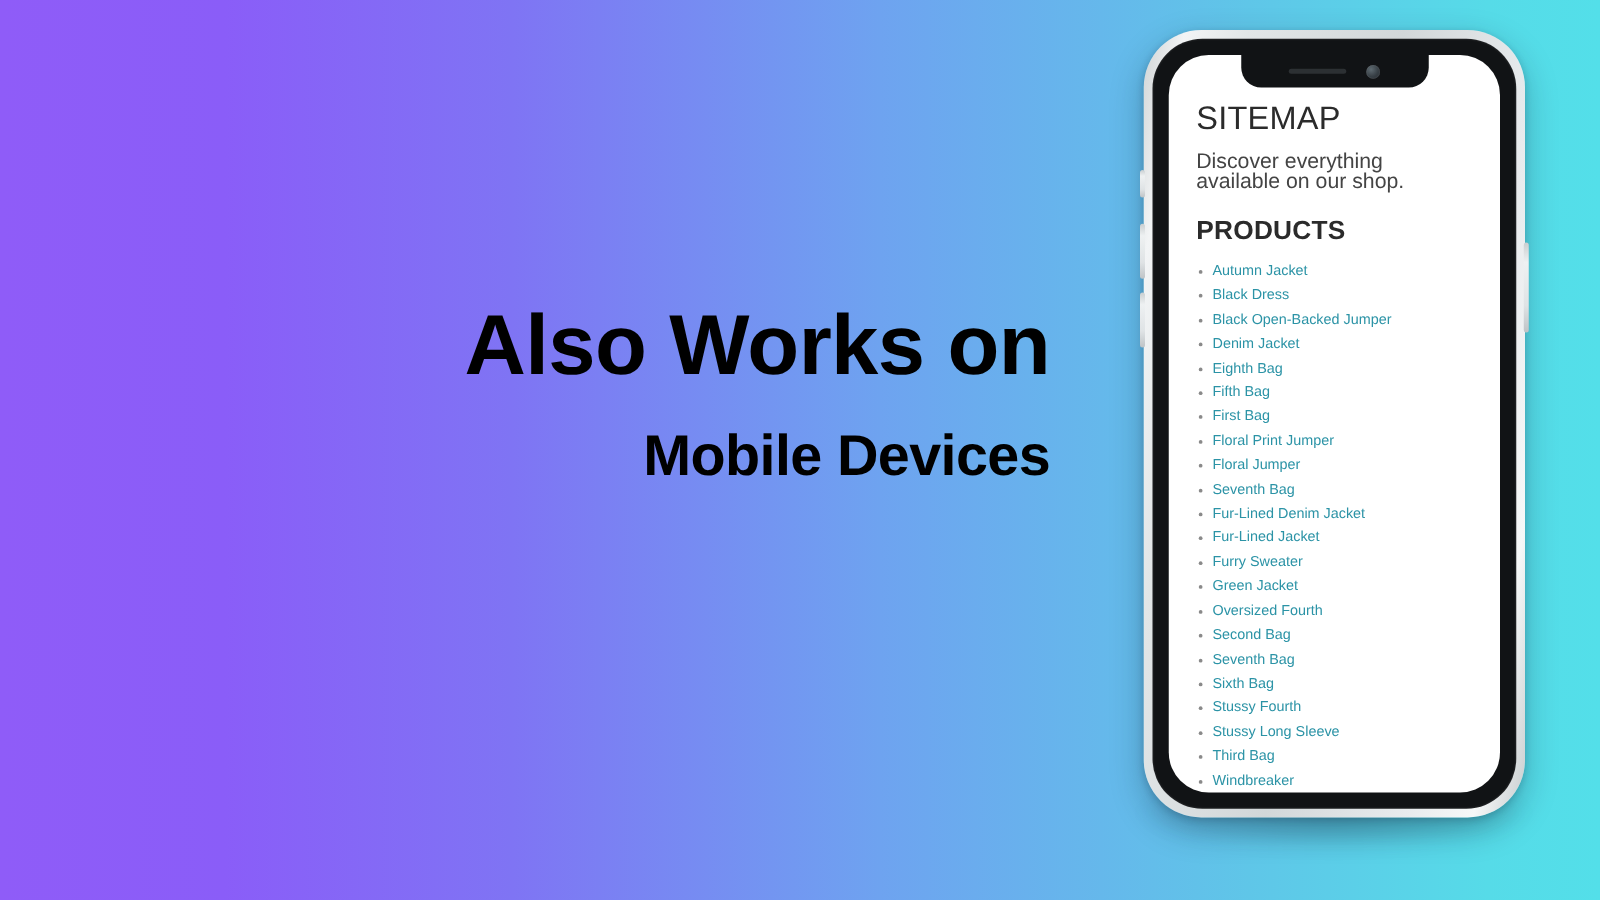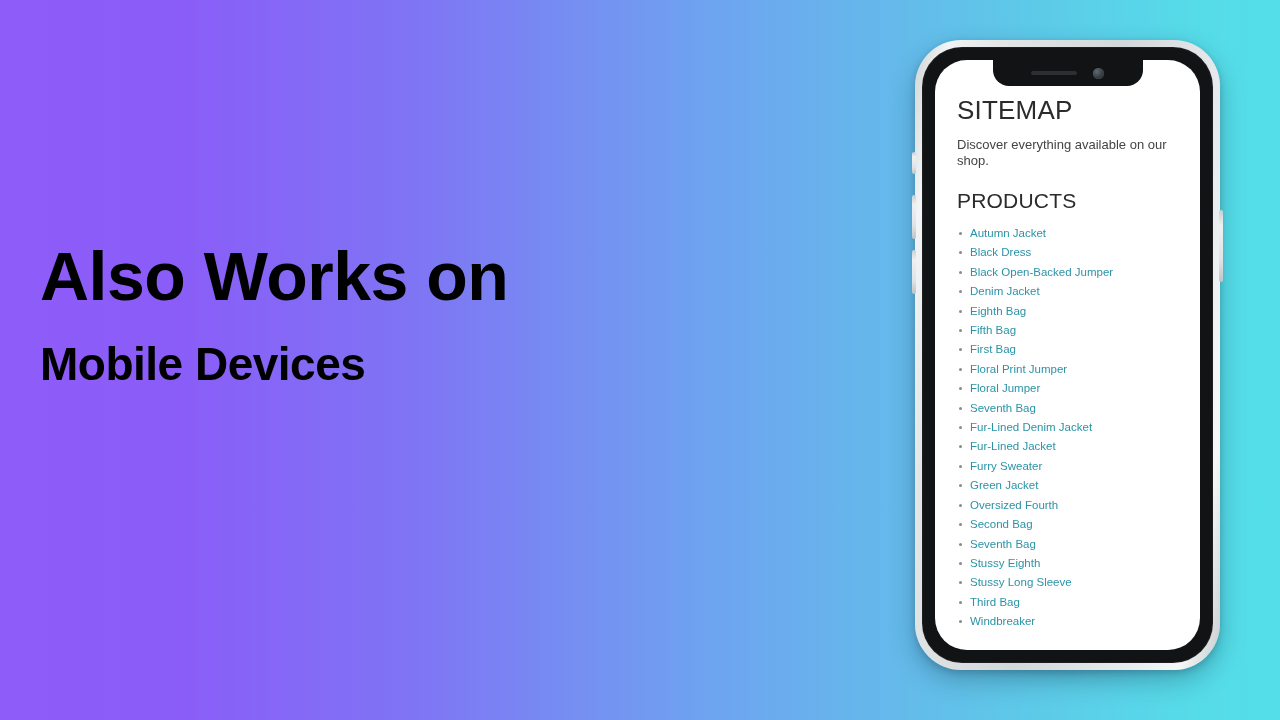--- a/index.html
+++ b/index.html
@@ -25,49 +25,48 @@
         #53dfe9 100%);
     overflow: hidden;
   }
 
   
   .headline {
     position: absolute;
     left: 0;
     top: 232px;
     width: 840px;
-    text-align: left;
+    text-align: right;
     color: #000000;
     font-family: "Liberation Sans", sans-serif;
     font-weight: 700;
     font-size: 68px;
     line-height: 88px;
     letter-spacing: -0.5px;
     user-select: none;
-    margin-left: 40px;
   }
   .headline .line { display: block; white-space: nowrap; }
   .headline .line2 { font-size: 46px; }
 
   
   #phone-shadow {
     position: absolute;
     left: 912px;
     top: 620px;
     width: 310px;
     height: 60px;
     border-radius: 50%;
     background: radial-gradient(ellipse at 50% 50%, rgba(20,40,60,0.26) 0%, rgba(20,40,60,0.10) 48%, rgba(20,40,60,0.0) 72%);
     filter: blur(6px);
   }
 
   #phone {
     position: absolute;
     left: 915px;
-    top: 40px;
+    top: 24px;
     width: 305px;
     height: 630px;
   }
 
   
   .frame-outer {
     position: absolute;
     inset: 0;
     border-radius: 46px;
     background: linear-gradient(100deg,
@@ -159,28 +158,28 @@
   }
   .site-title {
     font-size: 26px;
     font-weight: 400;
     letter-spacing: 0.2px;
     color: #2b2b2b;
     margin: 0 0 0 0;
     line-height: 32px;
   }
   .site-sub {
-    font-size: 13px;
+    font-size: 17px;
     color: #444444;
     margin: 11px 0 0 0;
     line-height: 16px;
   }
   .section-title {
     font-size: 21px;
-    font-weight: 400;
+    font-weight: 700;
     color: #2b2b2b;
     margin: 19px 0 0 0;
     line-height: 26px;
     letter-spacing: 0.2px;
   }
   ul.product-list {
     list-style: none;
     margin: 10px 0 0 0;
     padding: 0;
   }
@@ -251,21 +250,22 @@
               <li><a href="#">Floral Print Jumper</a></li>
               <li><a href="#">Floral Jumper</a></li>
               <li><a href="#">Seventh Bag</a></li>
               <li><a href="#">Fur-Lined Denim Jacket</a></li>
               <li><a href="#">Fur-Lined Jacket</a></li>
               <li><a href="#">Furry Sweater</a></li>
               <li><a href="#">Green Jacket</a></li>
               <li><a href="#">Oversized Fourth</a></li>
               <li><a href="#">Second Bag</a></li>
               <li><a href="#">Seventh Bag</a></li>
-              <li><a href="#">Stussy Eighth</a></li>
+              <li><a href="#">Sixth Bag</a></li>
+              <li><a href="#">Stussy Fourth</a></li>
               <li><a href="#">Stussy Long Sleeve</a></li>
               <li><a href="#">Third Bag</a></li>
               <li><a href="#">Windbreaker</a></li>
             </ul>
         </div>
 
       </div>
     </div>
   </div>
 

